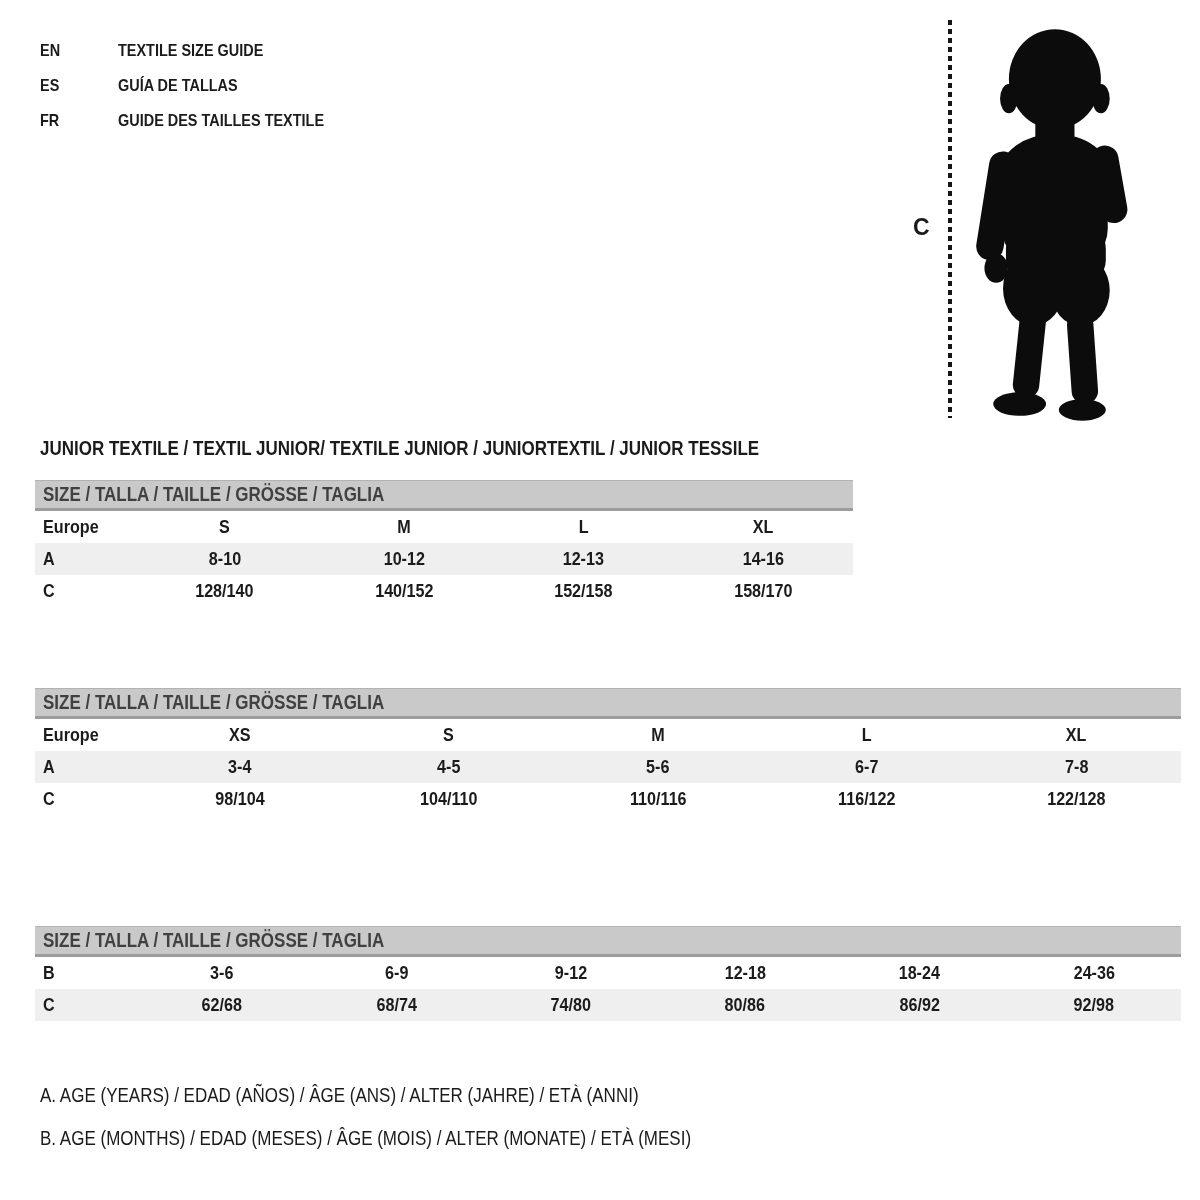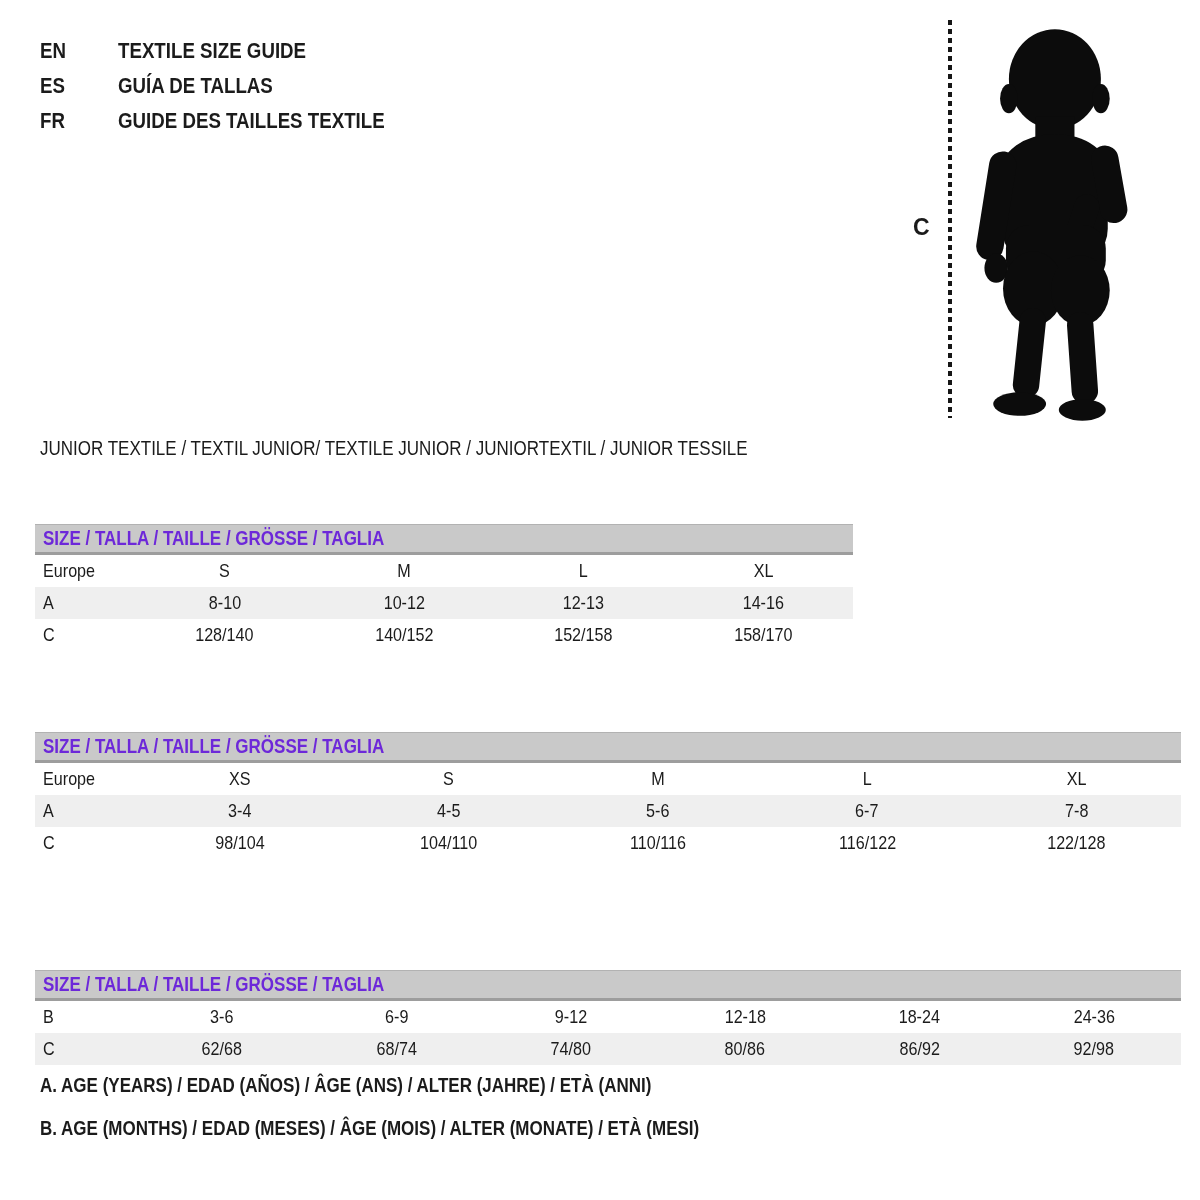--- a/index.html
+++ b/index.html
@@ -5,49 +5,49 @@
   html,body{margin:0;padding:0;background:#ffffff;}
   body{width:1200px;height:1200px;font-family:"Liberation Sans",sans-serif;color:#1b1b1b;}
   .page{position:relative;width:1200px;height:1200px;background:#ffffff;overflow:hidden;}
 
   
   .cond{display:inline-block;transform:scaleX(0.85);transform-origin:0 50%;white-space:nowrap;}
   .condc{display:inline-block;transform:scaleX(0.85);transform-origin:50% 50%;white-space:nowrap;}
 
   
   .lang{position:absolute;top:33px;left:40px;}
-  .lang-row{height:35px;display:flex;align-items:center;font-weight:bold;font-size:22px;}
+  .lang-row{height:35px;display:flex;align-items:center;font-weight:bold;font-size:17px;}
   .lang-code{width:78px;flex:0 0 78px;}
 
   
   .figure{position:absolute;left:905px;top:16px;width:260px;height:412px;}
   .dash-line{position:absolute;left:43px;top:4px;width:4px;height:398px;
              background:repeating-linear-gradient(#161616 0 5px,transparent 5px 9px);}
   .c-label{position:absolute;left:8px;top:198px;font-weight:bold;font-size:23px;}
   .baby-svg{position:absolute;left:52px;top:6px;}
 
   
-  .section-title{position:absolute;left:40px;font-weight:normal;font-size:20px;line-height:24px;}
+  .section-title{position:absolute;left:40px;font-weight:bold;font-size:20px;line-height:24px;}
   .subsize{font-size:13px;vertical-align:-4px;}
 
   
   .table{position:absolute;left:35px;}
   .t-junior{top:480px;width:818px;}
   .t-children{top:688px;width:1146px;}
   .t-babies{top:926px;width:1146px;}
-  .size-bar{background:#c9c9c9;color:#6d28d9;font-weight:bold;font-size:20px;height:27px;
-            line-height:27px;padding-left:8px;border-top:1px solid #b2b2b2;border-bottom:3px solid #9d9d9d;margin-top:44px;}
-  .trow{display:flex;align-items:center;height:32px;font-size:19px;font-weight:normal;}
+  .size-bar{background:#c9c9c9;color:#404040;font-weight:bold;font-size:20px;height:27px;
+            line-height:27px;padding-left:8px;border-top:1px solid #b2b2b2;border-bottom:3px solid #9d9d9d;}
+  .trow{display:flex;align-items:center;height:32px;font-size:19px;font-weight:bold;}
   .trow.shaded{background:#efefef;}
   .tlabel{width:100px;flex:0 0 100px;padding-left:8px;box-sizing:border-box;}
   .tcell{flex:1;text-align:center;}
 
   
   .legend{position:absolute;left:40px;top:1064px;}
-  .legend-line{height:43px;display:flex;align-items:center;font-weight:bold;font-size:20px;}
+  .legend-line{height:43px;display:flex;align-items:flex-end;font-weight:normal;font-size:20px;}
 </style>
 </head>
 <body>
 
 <div class="page">
 
   <div class="lang">
     <div class="lang-row">
       <span class="lang-code"><span class="cond">EN</span></span>
       <span><span class="cond">TEXTILE SIZE GUIDE</span></span>

